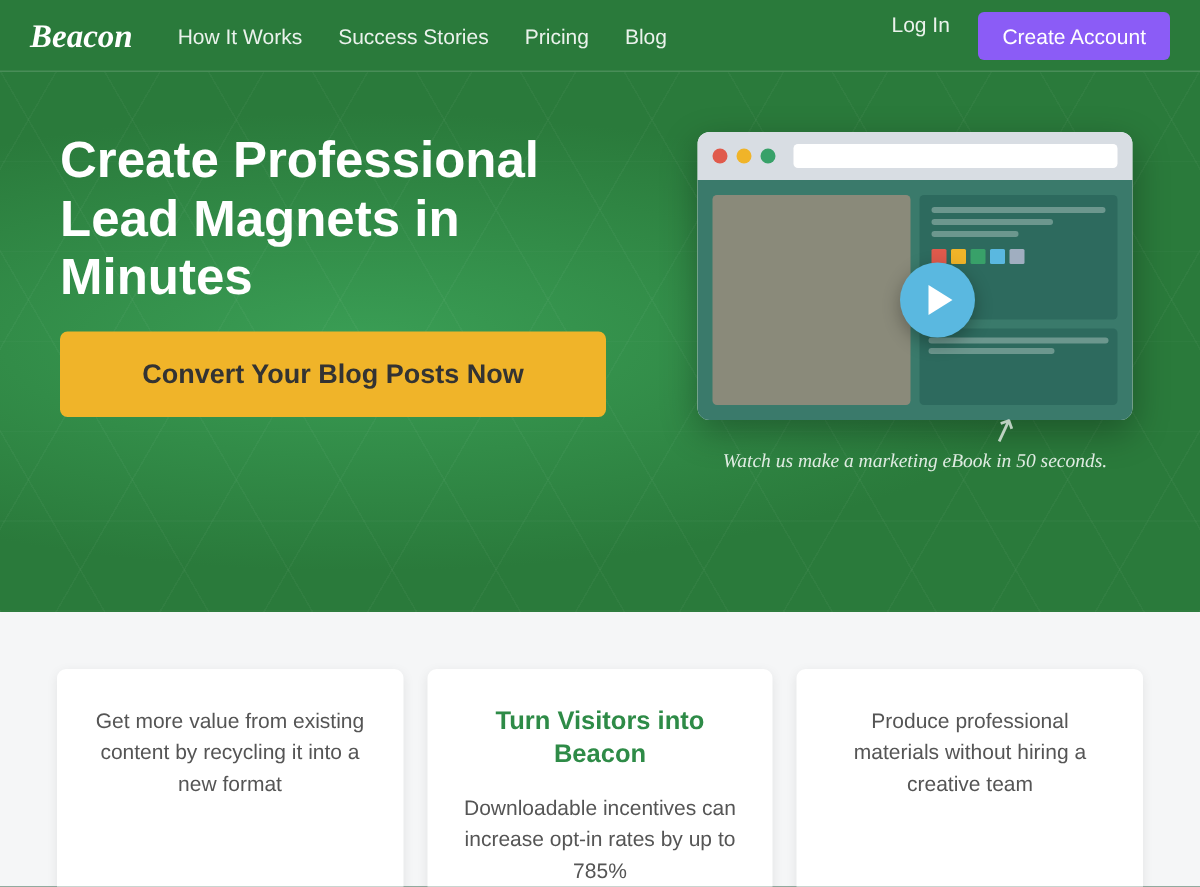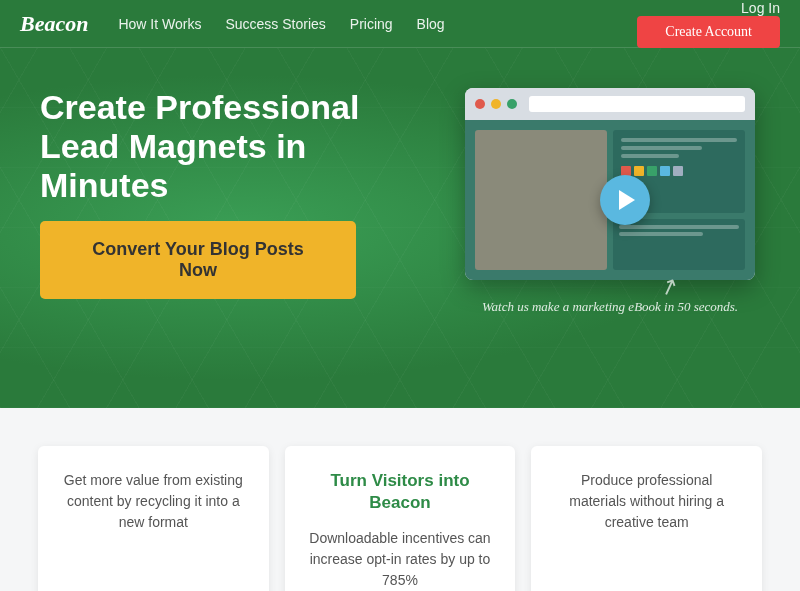--- a/index.html
+++ b/index.html
@@ -30,37 +30,36 @@
     }
     .nav-link {
       color: rgba(255,255,255,0.9);
       font-family: Arial, sans-serif;
       font-size: 14px;
       text-decoration: none;
       cursor: pointer;
     }
     .nav-right {
       display: flex;
-      align-items: flex-end;
-      gap: 0;
-      flex-direction: column;
+      align-items: flex-start;
+      gap: 19px;
     }
     .nav-login {
       color: rgba(255,255,255,0.9);
       font-family: Arial, sans-serif;
       font-size: 14px;
       cursor: pointer;
     }
     .nav-create-btn {
-      background: #ef4444;
+      background: #8b5cf6;
       color: #fff;
       border: none;
-      padding: 8px 28px;
+      padding: 8px 16px;
       border-radius: 4px;
-      font-family: Liberation Serif, serif;
+      font-family: Liberation Sans, sans-serif;
       font-size: 14px;
       cursor: pointer;
     }
 
     
     .hero {
       background: #2e8b47;
       background-image: radial-gradient(ellipse at 30% 50%, #3a9e55 0%, #2a7a3b 60%),
                         repeating-linear-gradient(45deg, transparent, transparent 40px, rgba(255,255,255,0.02) 40px, rgba(255,255,255,0.02) 80px);
       padding: 40px 40px 50px 40px;
@@ -107,21 +106,21 @@
     .cta-btn {
       background: #f0b429;
       color: #333;
       border: none;
       padding: 18px 36px;
       border-radius: 5px;
       font-family: Arial, sans-serif;
       font-size: 18px;
       font-weight: bold;
       cursor: pointer;
-      width: 316px;
+      width: 364px;
       text-align: center;
       display: block;
     }
 
     .hero-right {
       position: relative;
       z-index: 1;
       flex: 0 0 300px;
       display: flex;
       flex-direction: column;

